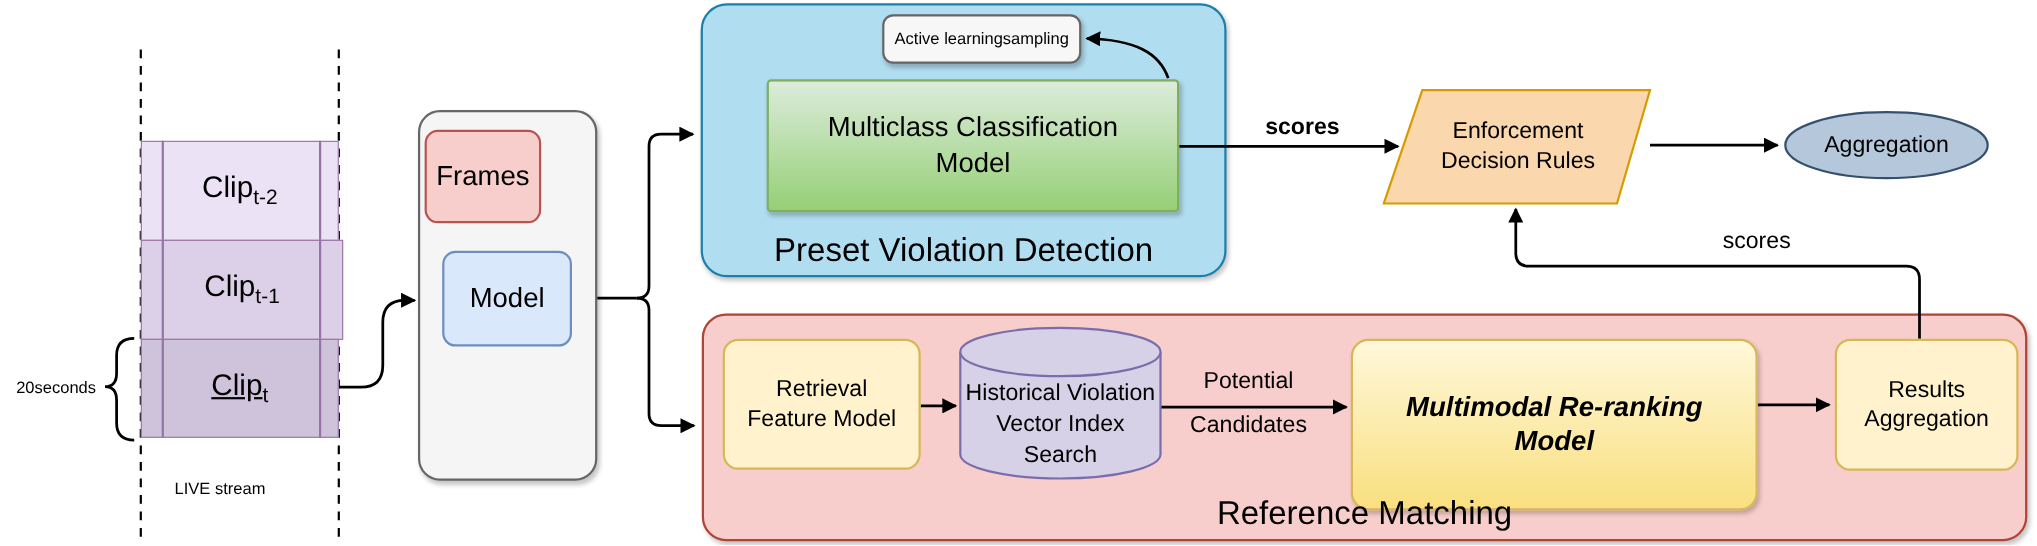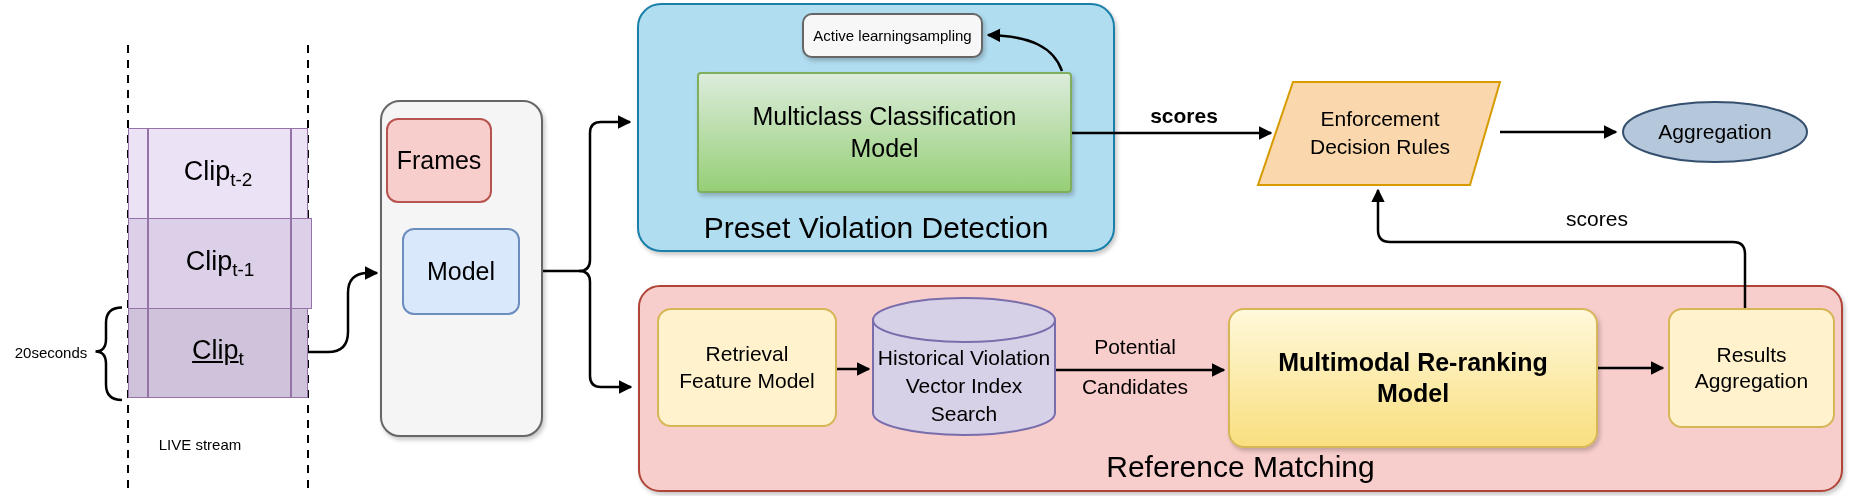--- a/index.html
+++ b/index.html
@@ -134,19 +134,19 @@
   <div class="box shape-label" style="left:1280px;top:100px;width:200px;height:66px;padding:0 10px;">Enforcement Decision Rules</div>
   <div class="box shape-label" style="left:1625px;top:119px;width:180px;height:26px;">Aggregation</div>
 
   <div class="box yellow-box" style="left:657px;top:308px;width:180px;height:119px;padding:12px 14px;">Retrieval Feature Model</div>
 
   <div class="box cyl-label" style="left:876px;top:342px;width:176px;height:88px;">Historical Violation Vector Index Search</div>
 
   <div class="box edge-label" style="left:1075px;top:336px;width:120px;height:22px;">Potential</div>
   <div class="box edge-label" style="left:1070px;top:376px;width:130px;height:22px;">Candidates</div>
 
-  <div class="box yellow-grad-box shadow" style="left:1228px;top:308px;width:370px;height:140px;padding:0 20px;">Multimodal Re-ranking Model</div>
+  <div class="box yellow-grad-box shadow" style="left:1228px;top:308px;width:370px;height:156px;padding:0 20px;font-style:italic;">Multimodal Re-ranking Model</div>
 
   <div class="box yellow-box" style="left:1668px;top:308px;width:167px;height:120px;padding:0 12px;border-radius:14px;">Results Aggregation</div>
 
   <div class="box container-title" style="left:638px;top:452px;width:1205px;height:30px;">Reference Matching</div>
 
 </div>
 
 </body></html>

